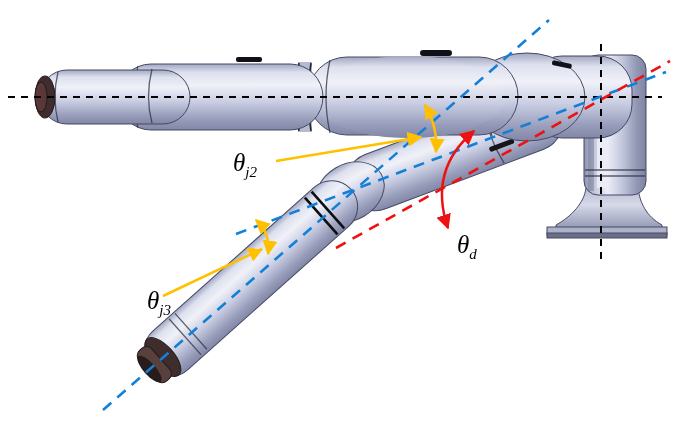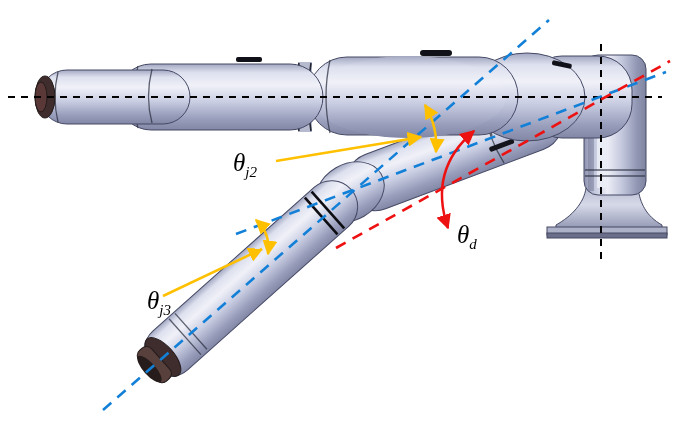--- a/index.html
+++ b/index.html
@@ -168,15 +168,15 @@
     <line x1="163" y1="296" x2="262" y2="249" class="ln-yellow arrowline" marker-end="url(#mY)"></line>
 
     <path d="M474 131 Q428 170 448 228" class="ln-red arc" stroke-width="3" marker-start="url(#mR)" marker-end="url(#mR)"></path>
   </g>
 </svg>
 
 <div class="math-label" style="left:233px;top:150px;"><span>θ</span><sub>j2</sub></div>
 
 <div class="math-label" style="left:115px;top:288px;margin-left:32px;"><span>θ</span><sub>j3</sub></div>
 
-<div class="math-label" style="left:457px;top:222px;"><span>θ</span><sub>d</sub></div>
+<div class="math-label" style="left:457px;top:232px;"><span>θ</span><sub>d</sub></div>
 
 </div>
 
 </body></html>

